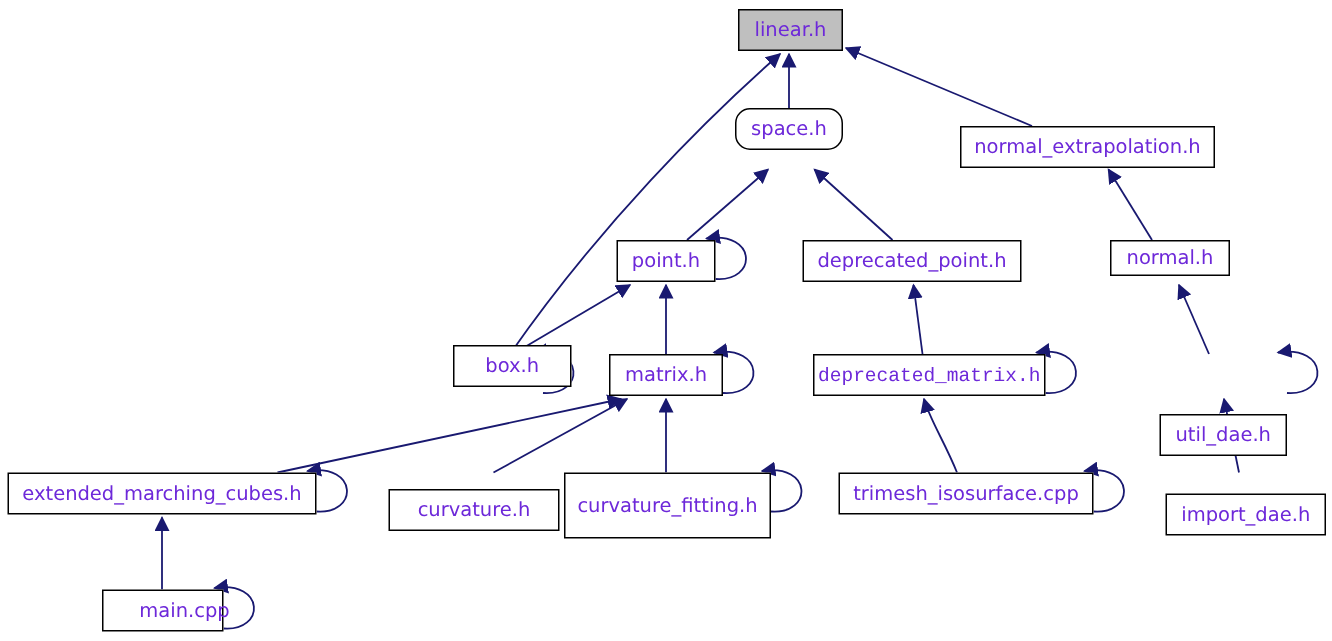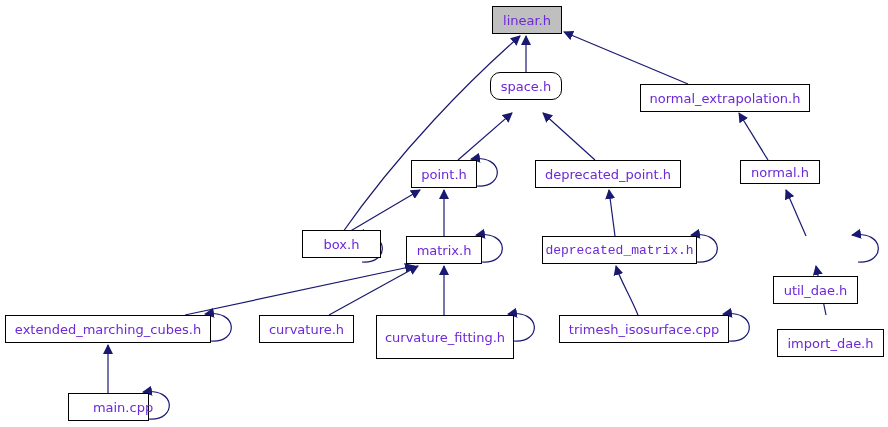--- a/index.html
+++ b/index.html
@@ -76,21 +76,21 @@
     </div>
     <div class="node" style="left: 542px; top: 236px; width: 155px; height: 28px; font-family: Liberation Mono, monospace;">
       <span>deprecated_matrix.h</span>
     </div>
     <div class="node" style="left: 773px; top: 236px; width: 85px; height: 28px; margin-top: 40px;">
       <span>util_dae.h</span>
     </div>
     <div class="node" style="left: 5px; top: 315px; width: 206px; height: 28px;">
       <span>extended_marching_cubes.h</span>
     </div>
-    <div class="node" style="left: 259px; top: 315px; width: 95px; height: 28px;">
+    <div class="node" style="left: 259px; top: 326px; width: 114px; height: 28px;">
       <span>curvature.h</span>
     </div>
     <div class="node" style="left: 376px; top: 315px; width: 138px; height: 44px;">
       <span>curvature_fitting.h</span>
     </div>
     <div class="node" style="left: 559px; top: 315px; width: 170px; height: 28px;">
       <span>trimesh_isosurface.cpp</span>
     </div>
     <div class="node" style="left: 777px; top: 315px; width: 107px; height: 28px; margin-top: 14px;">
       <span>import_dae.h</span>

